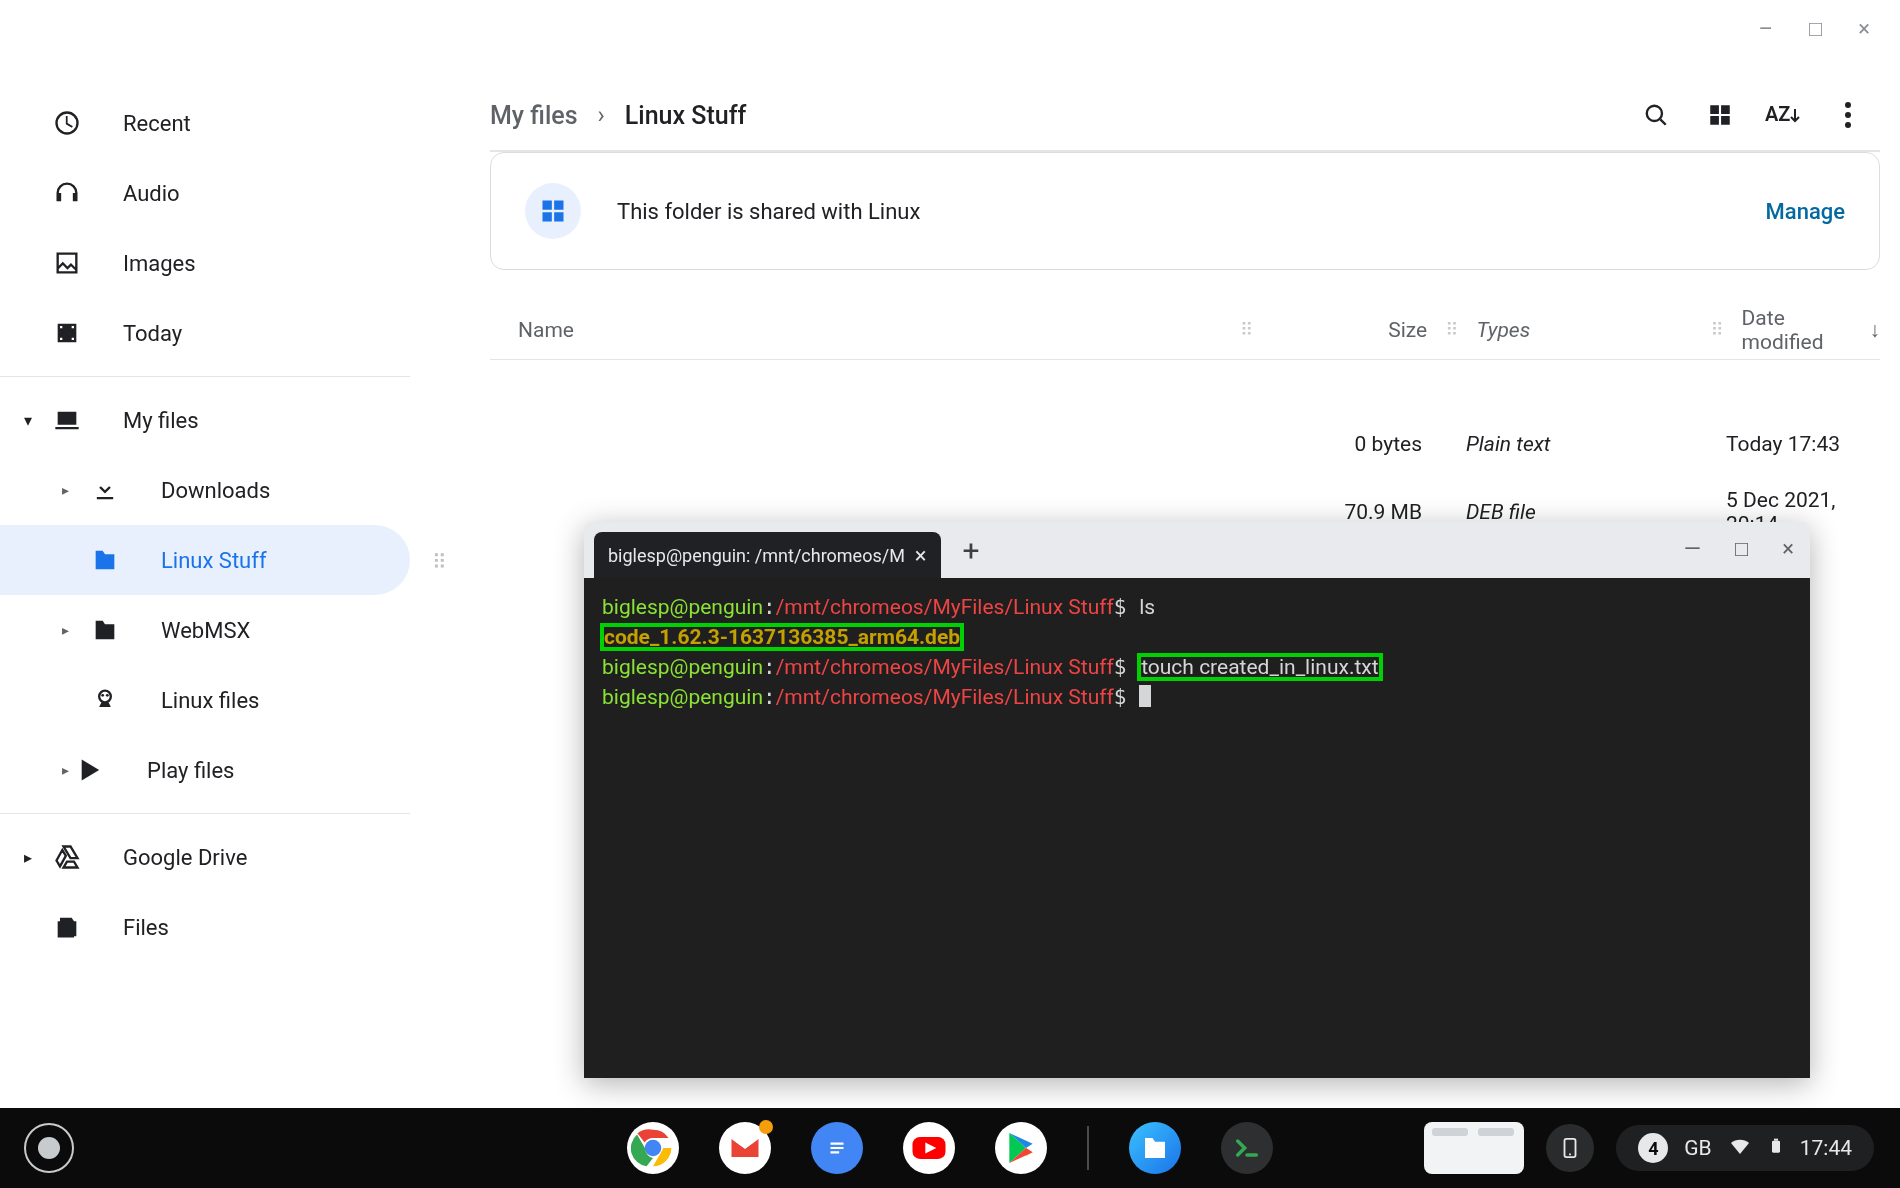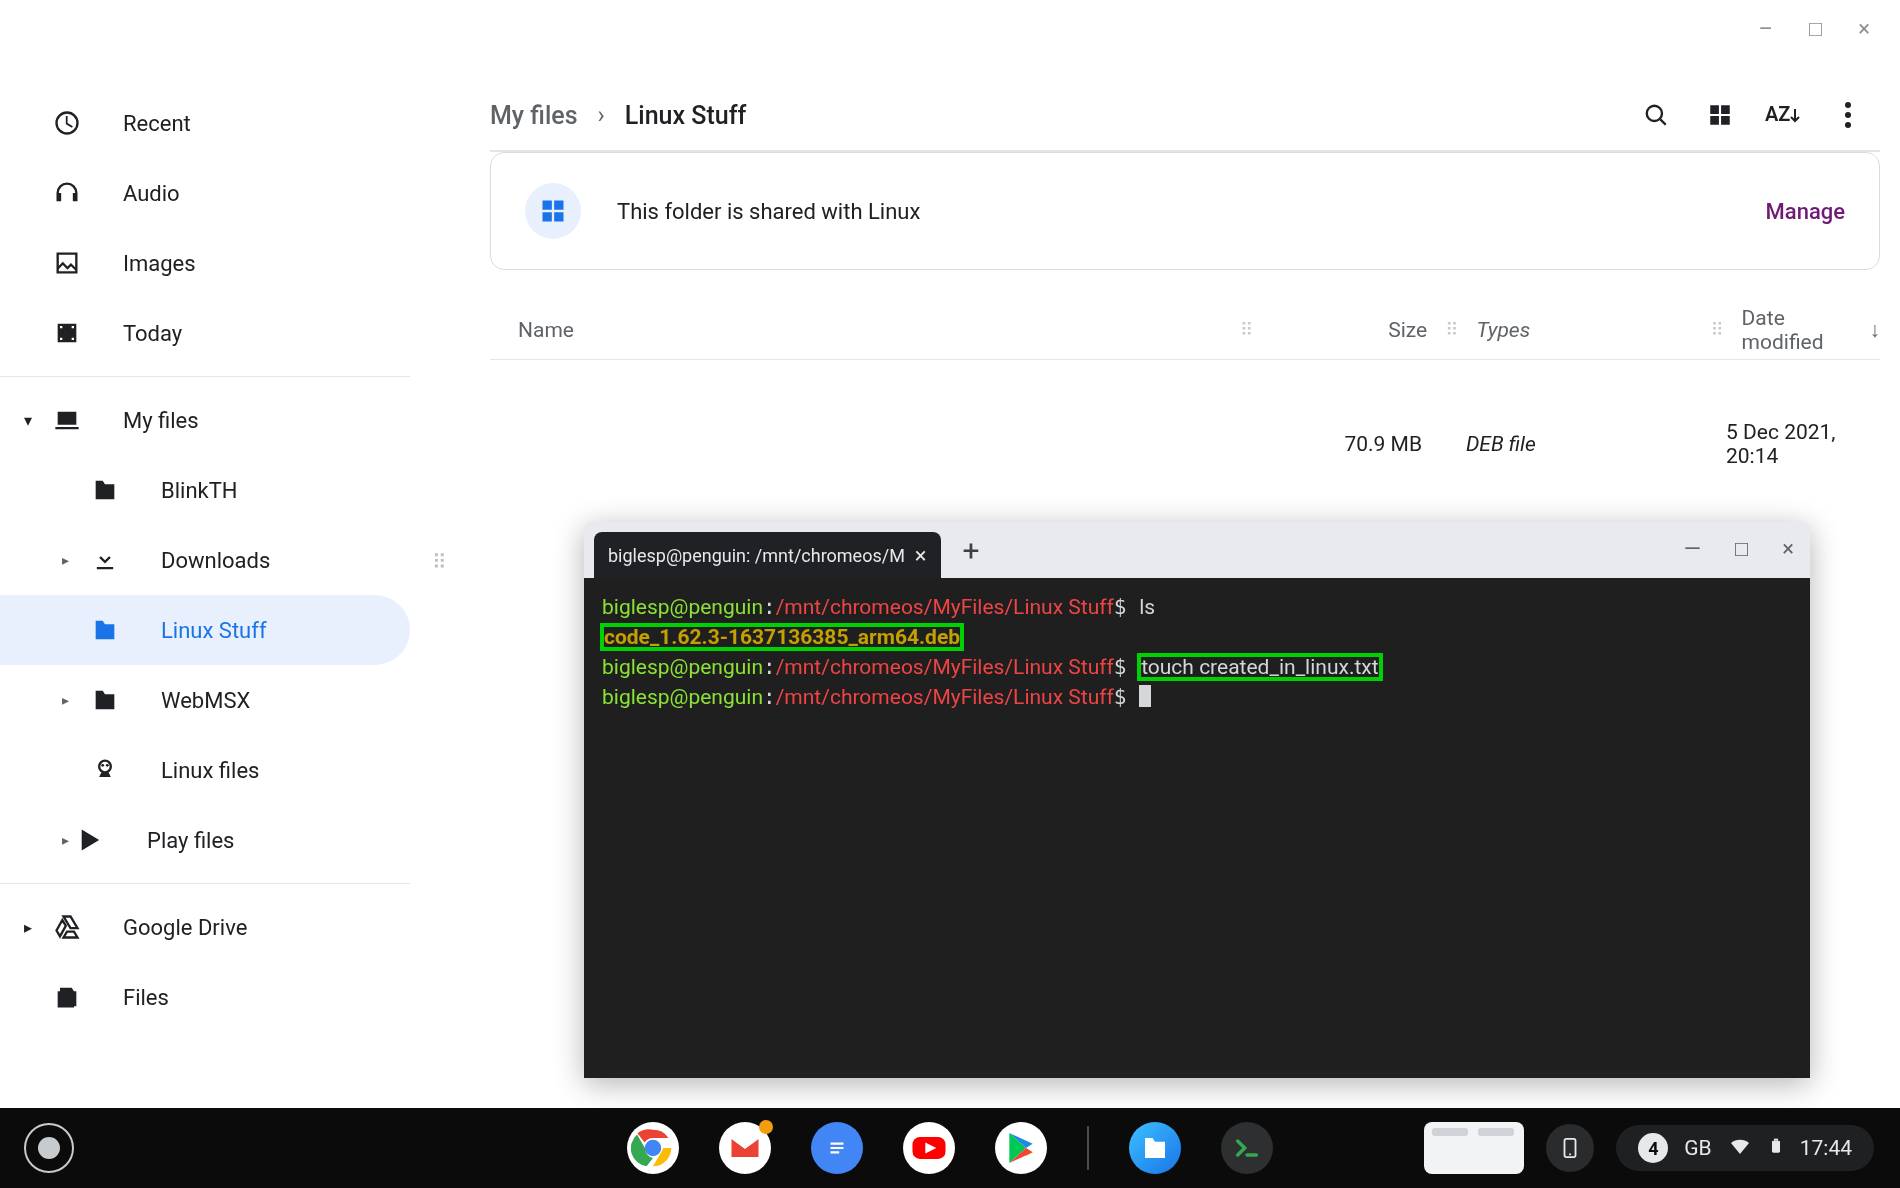--- a/index.html
+++ b/index.html
@@ -29,21 +29,21 @@
 .crumb { font-size:25px; font-weight:500; color:#202124; }
 .crumb.inactive { color:#5f6368; }
 .chev { margin:0 20px; color:#5f6368; font-size:24px; }
 .hdr-spacer { flex:1; }
 .hdr-btn { width:64px; height:64px; display:flex; align-items:center; justify-content:center; cursor:pointer; color:#202124; }
 
 
 .banner { border:1px solid #dadce0; border-radius:14px; height:118px; display:flex; align-items:center; padding:0 34px; gap:36px; }
 .banner-ico-wrap { width:56px; height:56px; border-radius:50%; background:#e8f0fd; display:flex; align-items:center; justify-content:center; }
 .banner-txt { font-size:22px; color:#202124; flex:1; }
-.banner-link { font-size:22px; font-weight:500; color:#701a75; cursor:pointer; }
+.banner-link { font-size:22px; font-weight:500; color:#0369a1; cursor:pointer; }
 
 
 .tbl { margin-top:30px; }
 .tbl-head { display:flex; align-items:center; height:60px; font-size:21px; color:#5f6368; border-bottom:1px solid #e3e5e7;margin-top:13px; }
 .col-name { width:750px; padding-left:28px; display:flex; align-items:center; gap:10px; }
 .col-size { width:180px; text-align:right; padding-right:18px; position:relative; }
 .col-type { width:240px; padding-left:6px; position:relative;font-style:italic; }
 .col-date { flex:1; padding-left:6px; display:flex; align-items:center; gap:8px; }
 .grip { font-size:18px; color:#c8cbce; margin-right:12px; }
 
@@ -130,28 +130,20 @@
   <div class="sb-section">
     <div class="sb-item" style="position:relative">
       <span class="caret">▾</span>
       <span class="sb-icon">
           <svg viewBox="0 0 24 24">
             <path d="M4 5h16v11H4zM2 18h20v2H2z"></path>
           </svg>
         </span>
       <span>My files</span>
     </div>
-    <div class="sb-item indent">
-      <span class="sb-icon">
-          <svg viewBox="0 0 24 24">
-            <path d="M10 4H4v16h16V7h-8z"></path>
-          </svg>
-        </span>
-      <span>BlinkTH</span>
-    </div>
     <div class="sb-item indent" style="position:relative">
       <span class="caret-sm">▸</span>
       <span class="sb-icon">
           <svg viewBox="0 0 24 24">
             <path d="M5 20h14v-2H5zM12 3v9.2l-3.5-3.5L7 10l5 5 5-5-1.5-1.3L12 12.2V3z"></path>
           </svg>
         </span>
       <span>Downloads</span>
     </div>
     <div class="sb-item indent active">
@@ -274,20 +266,29 @@
         </div>
     </div>
 
     
 
     
     <div style="position:absolute; top:330px; left:0; right:0;">
       <div class="tbl-row">
         <div class="col-name"></div>
           <span style="width:20px"></span>
+        <div class="col-size">0 bytes</div>
+          <span style="width:20px"></span>
+        <div class="col-type">Plain text</div>
+          <span style="width:20px"></span>
+        <div class="col-date">Today 17:43</div>
+      </div>
+      <div class="tbl-row">
+        <div class="col-name"></div>
+          <span style="width:20px"></span>
         <div class="col-size">70.9 MB</div>
           <span style="width:20px"></span>
         <div class="col-type">DEB file</div>
           <span style="width:20px"></span>
         <div class="col-date">5 Dec 2021, 20:14</div>
       </div>
     </div>
   </div>
 </main>
 

